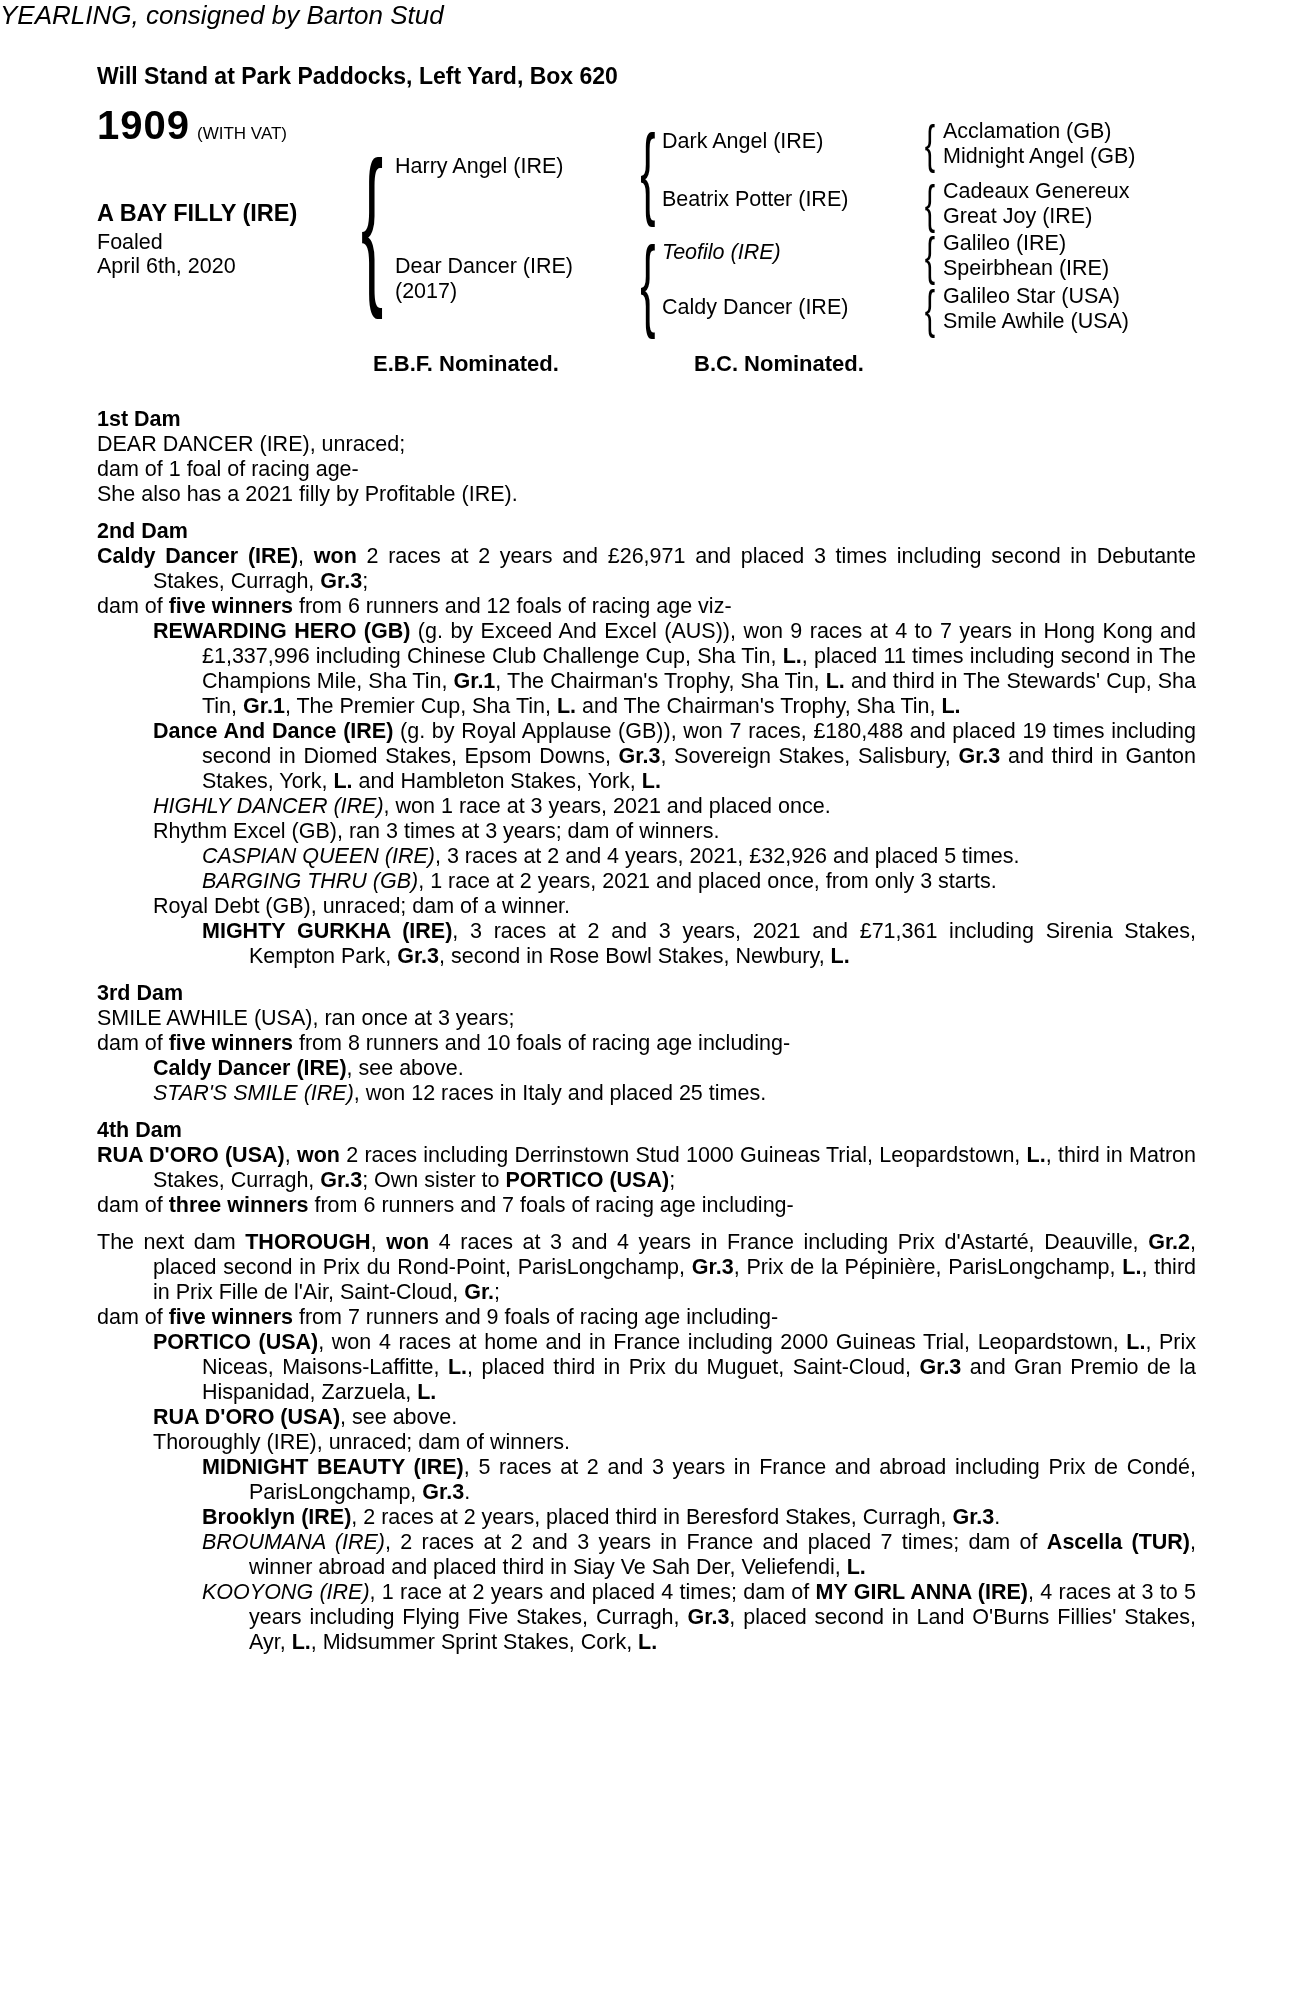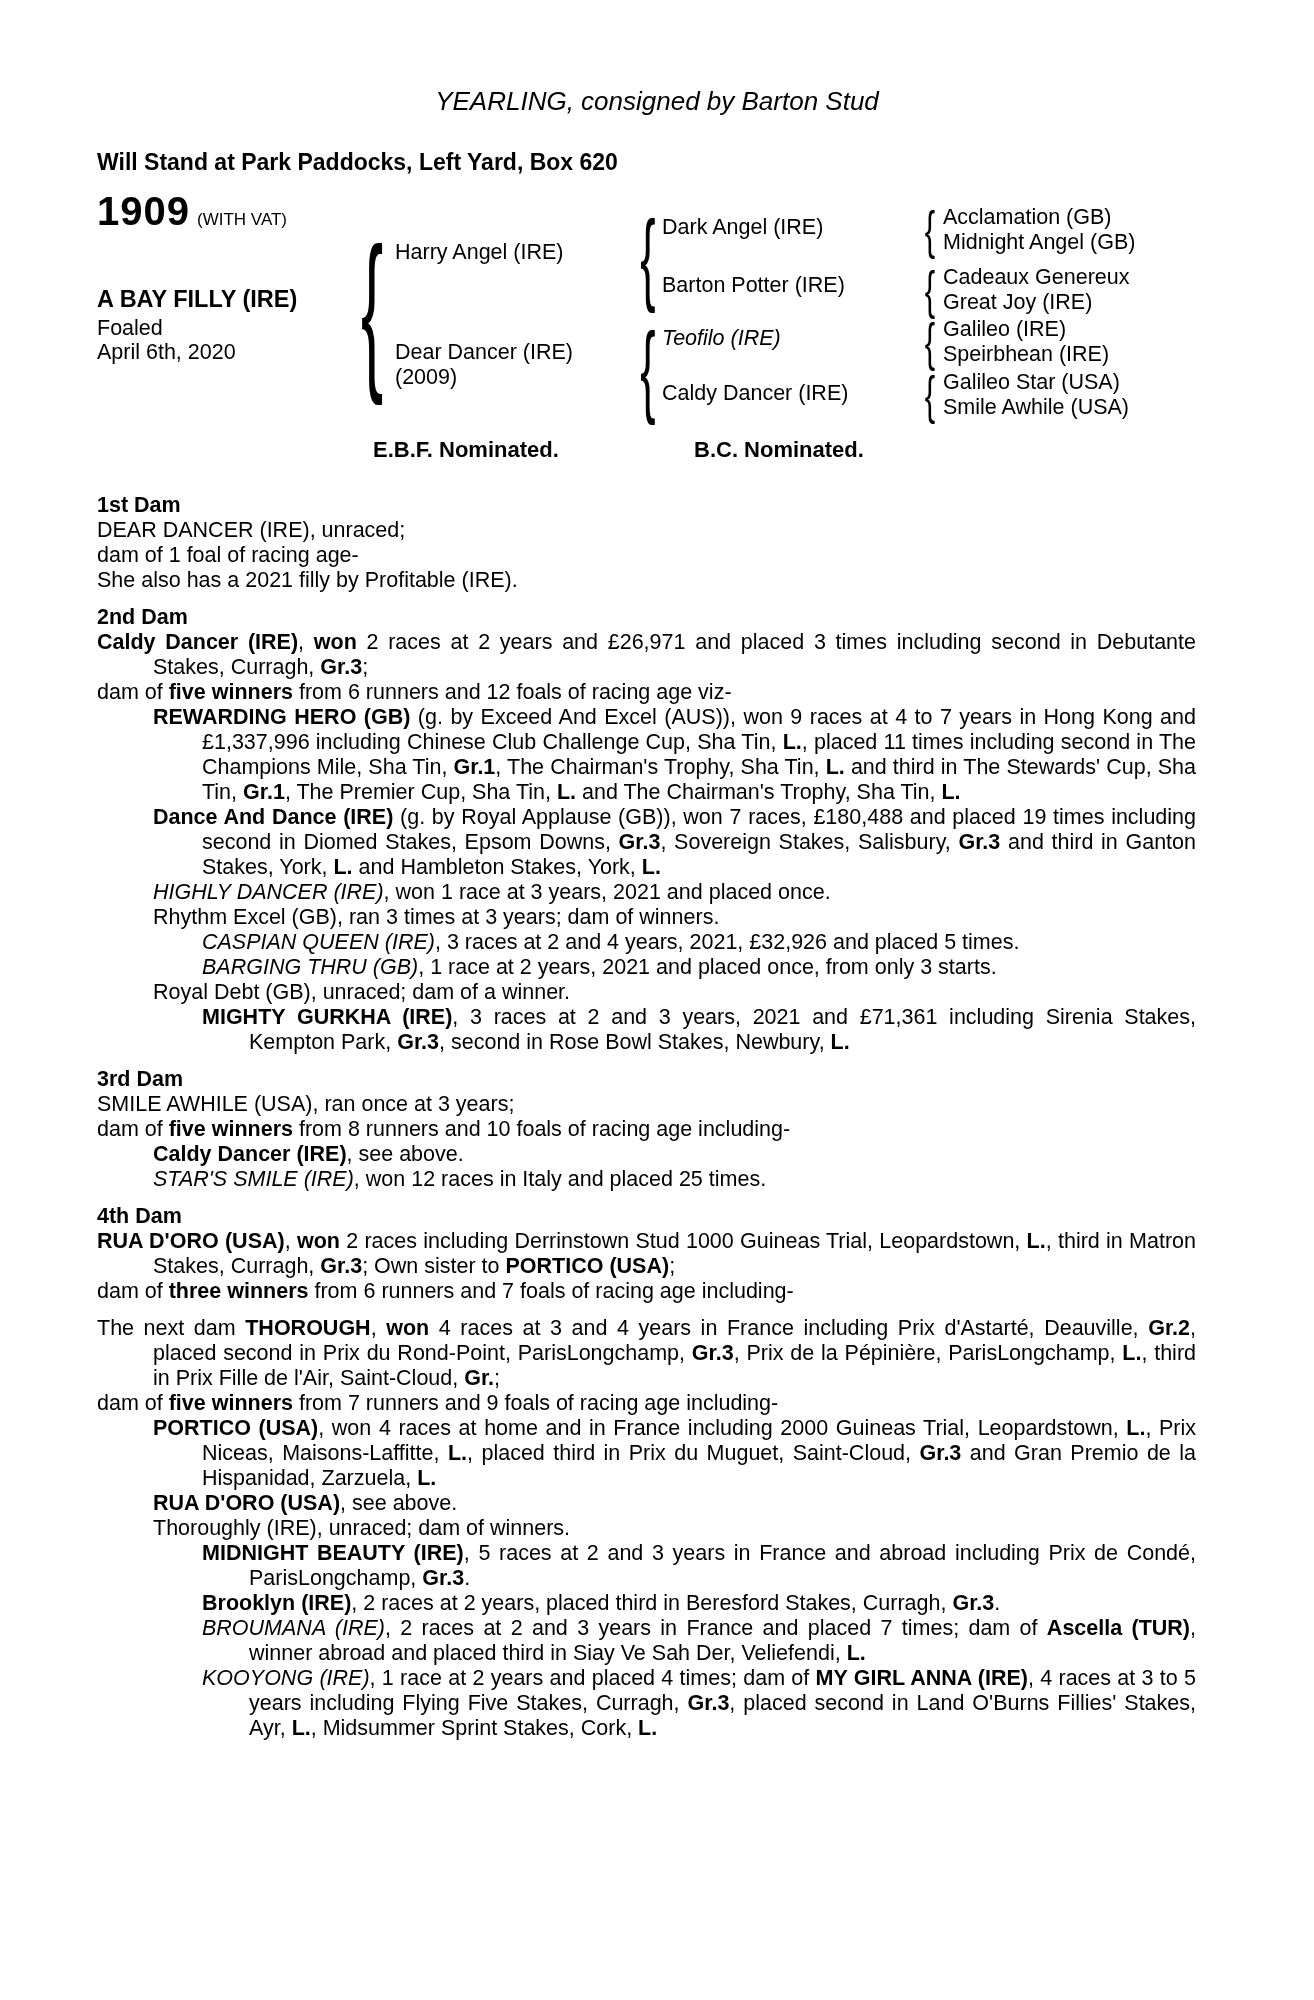--- a/index.html
+++ b/index.html
@@ -2,21 +2,21 @@
 <html><head>
 <meta charset="utf-8">
 <style>
   html,body { margin:0; padding:0; background:#ffffff; }
   .page {
     position:relative; width:1314px; height:2000px; overflow:hidden;
     background:#ffffff; color:#000;
     font-family:"Liberation Sans","DejaVu Sans",sans-serif;
     font-size:21.5px; line-height:25px;
   }
-  .title { padding-top:86px; text-align:center; font-style:italic; font-size:26px; line-height:30px; }
+  .title { text-align:left; font-style:italic; font-size:26px; line-height:30px; }
   .stand { margin:33px 0 0 97px; font-weight:700; font-size:23px; line-height:27px; }
 
   
   .chart { position:relative; height:215px; margin-top:29px; }
   .chart .abs { position:absolute; white-space:nowrap; line-height:23px; }
   .lotline { position:absolute; left:97px; top:-6px; white-space:nowrap; }
   .lotnum { font-weight:700; font-size:40px; letter-spacing:1px; }
   .vat { font-size:17px; margin-left:7px; }
   .bayfilly { left:97px; top:83px; font-weight:700; font-size:23.5px; }
   .foaled { left:97px; top:112px; }
@@ -73,24 +73,24 @@
   <div class="chart">
     <div class="lotline">
       <span class="lotnum">1909</span><span class="vat">(WITH VAT)</span>
     </div>
     <div class="abs bayfilly">A BAY FILLY (IRE)</div>
     <div class="abs foaled">Foaled</div>
     <div class="abs foaldate">April 6th, 2020</div>
 
     <div class="abs sire">Harry Angel (IRE)</div>
     <div class="abs damname">Dear Dancer (IRE)</div>
-    <div class="abs damyear">(2009)</div>
+    <div class="abs damyear">(2017)</div>
 
     <div class="abs g2-0">Dark Angel (IRE)</div>
-    <div class="abs g2-1">Barton Potter (IRE)</div>
+    <div class="abs g2-1">Beatrix Potter (IRE)</div>
     <div class="abs g2-2">Teofilo (IRE)</div>
     <div class="abs g2-3">Caldy Dancer (IRE)</div>
 
     <div class="abs g3 g3-0">Acclamation (GB)</div>
     <div class="abs g3 g3-1">Midnight Angel (GB)</div>
     <div class="abs g3 g3-2">Cadeaux Genereux</div>
     <div class="abs g3 g3-3">Great Joy (IRE)</div>
     <div class="abs g3 g3-4">Galileo (IRE)</div>
     <div class="abs g3 g3-5">Speirbhean (IRE)</div>
     <div class="abs g3 g3-6">Galileo Star (USA)</div>

